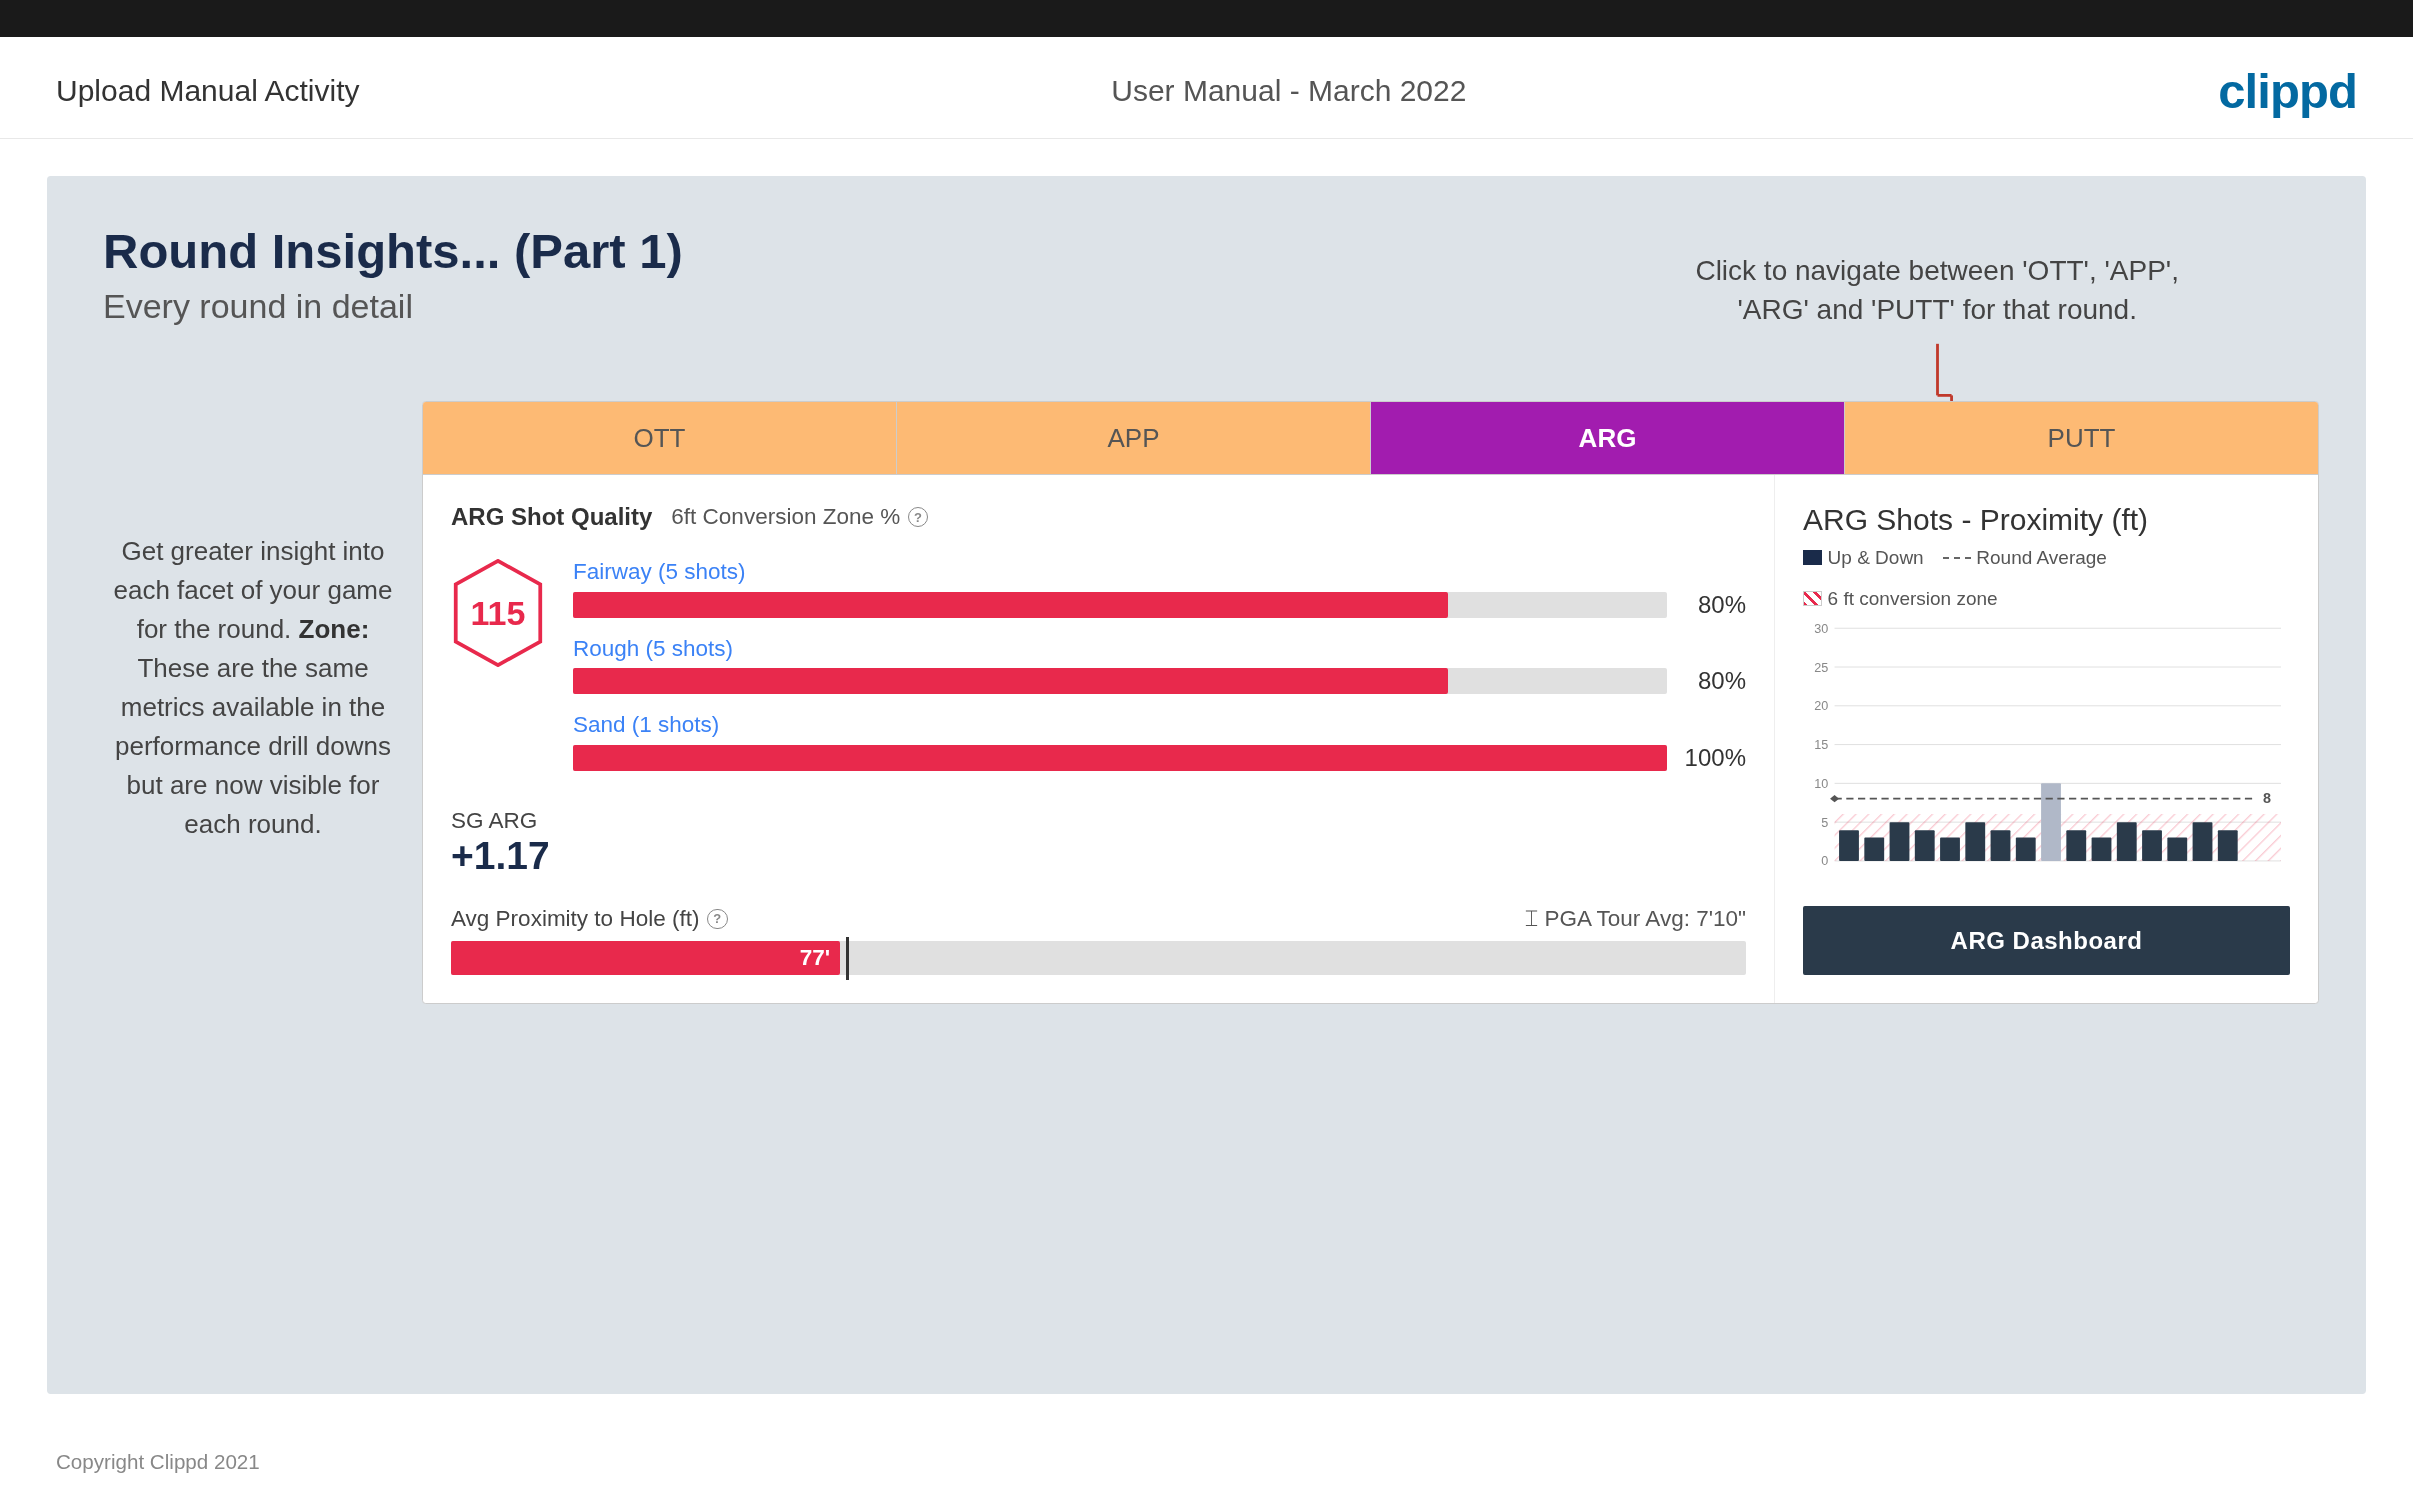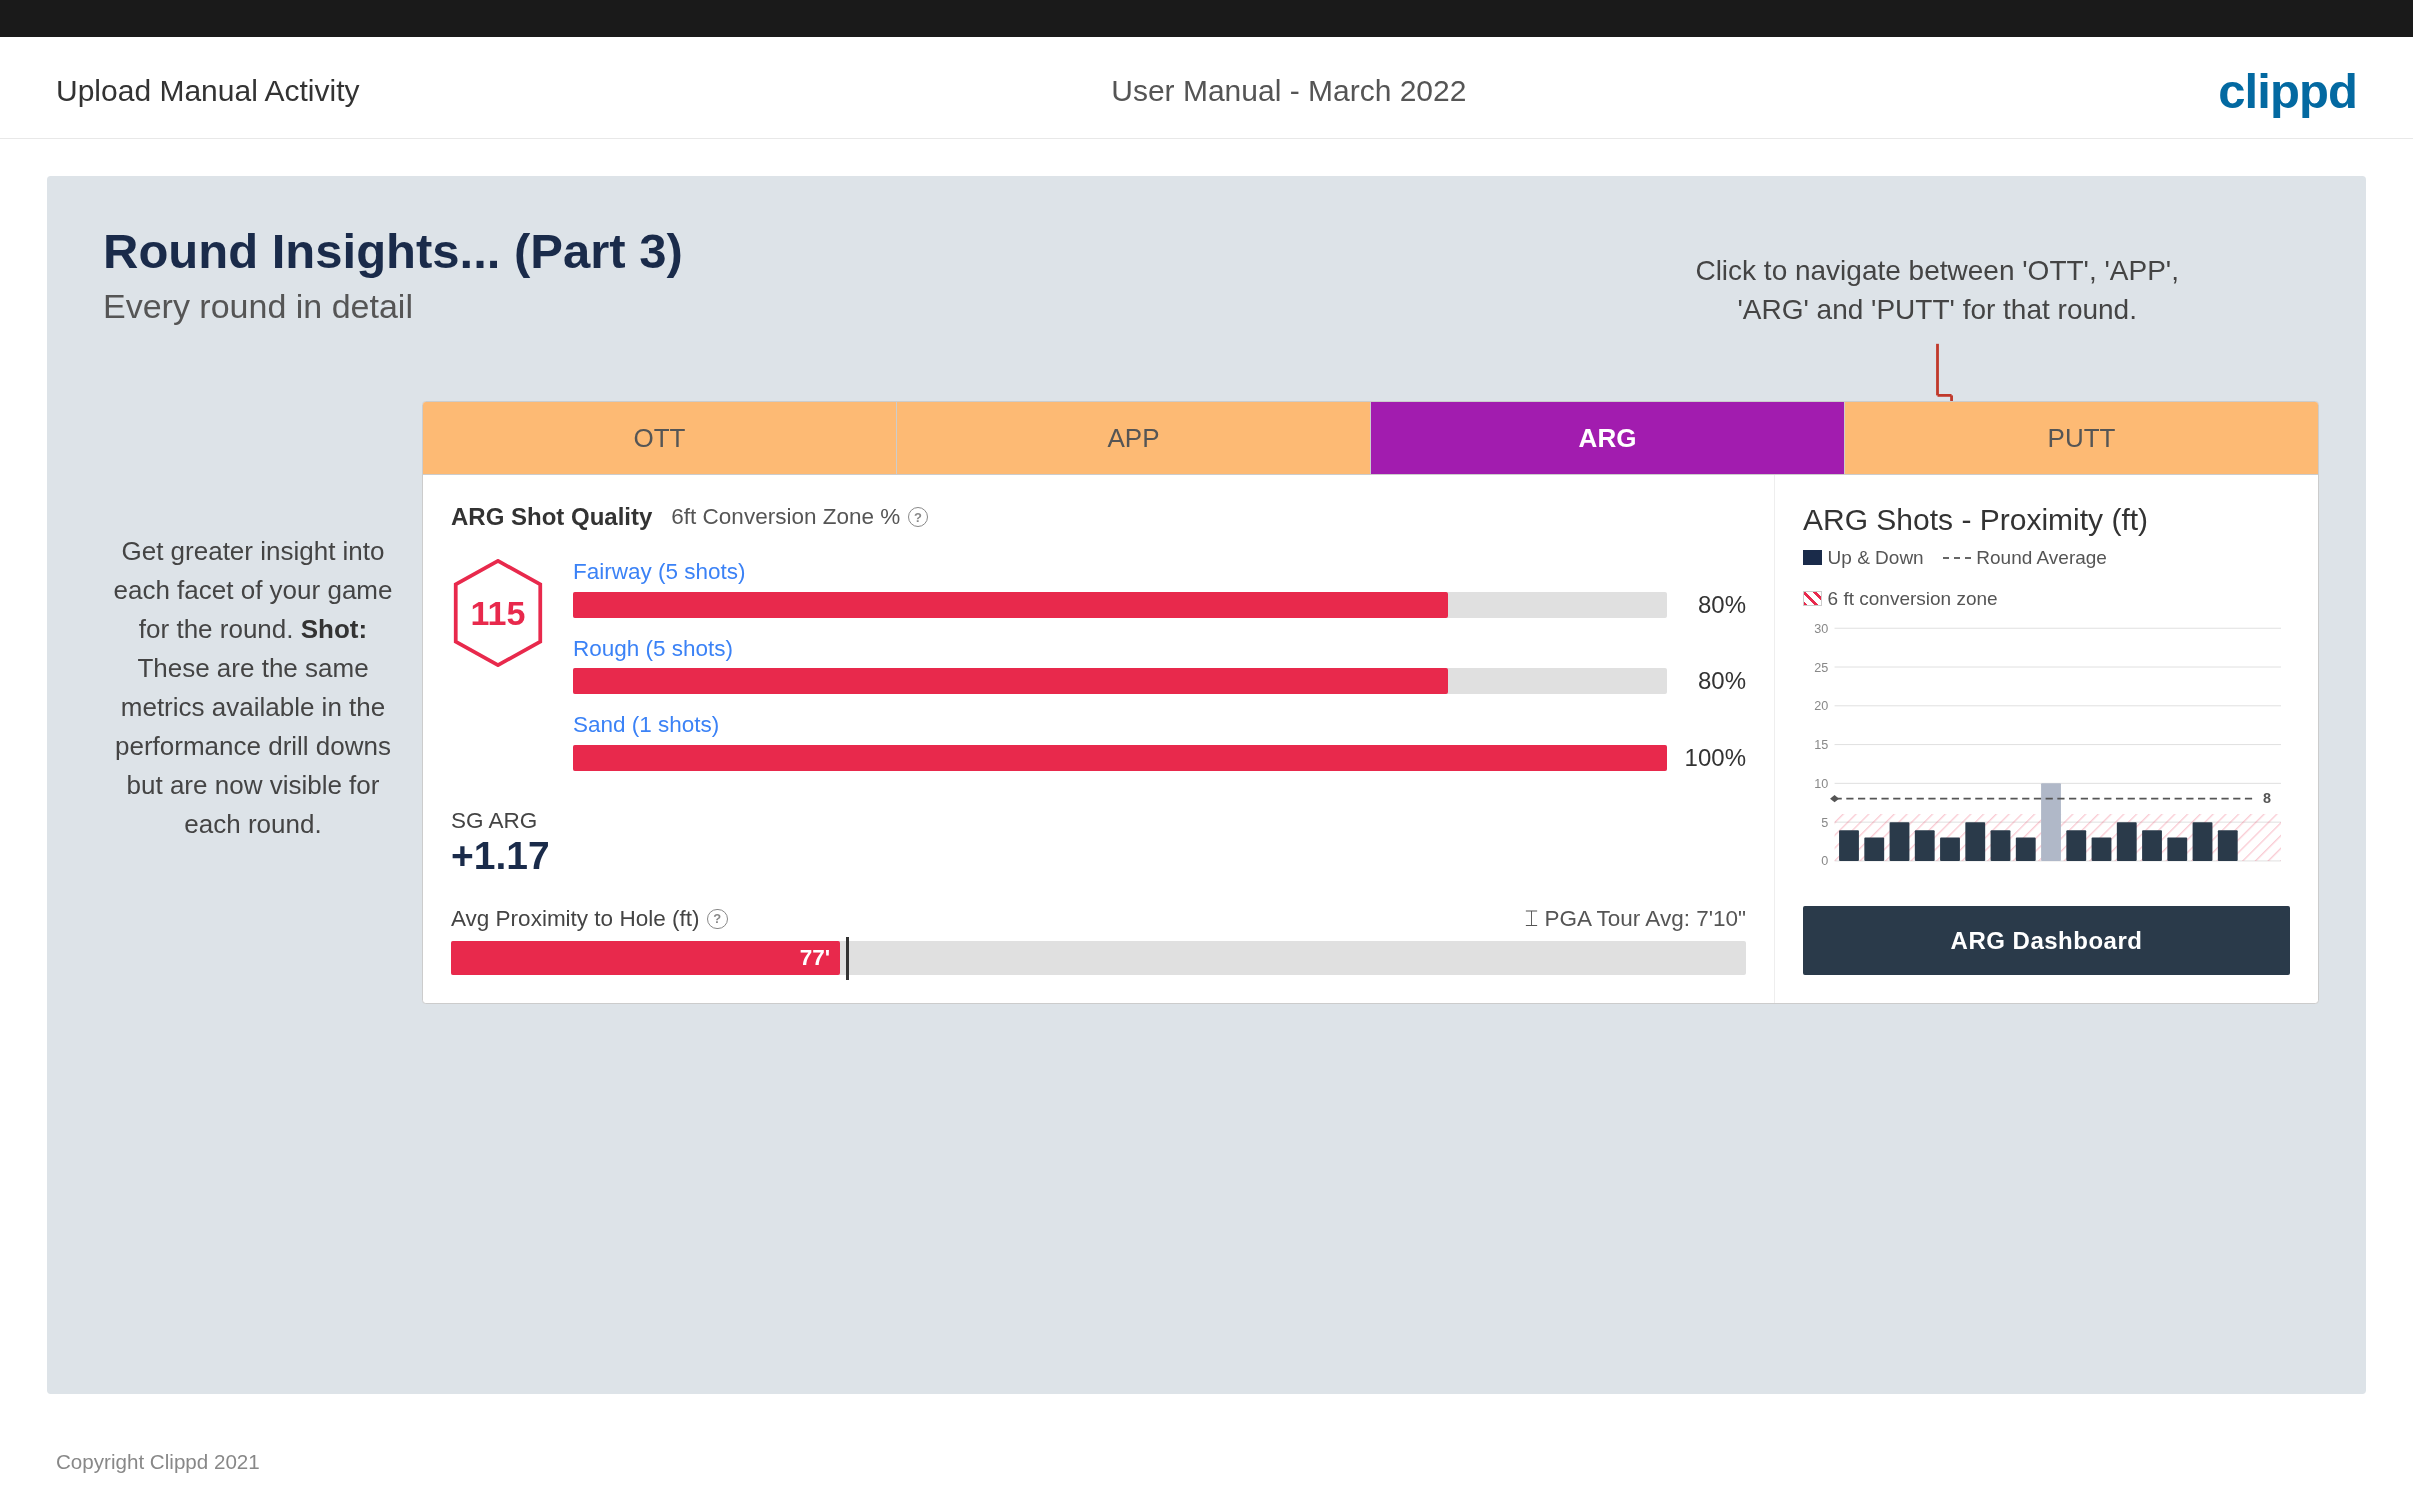--- a/index.html
+++ b/index.html
@@ -415,38 +415,38 @@
 <div class="top-bar"></div>
 
 <div class="header">
   <div class="header-left">Upload Manual Activity</div>
   <div class="header-center">User Manual - March 2022</div>
   <div class="header-logo">clippd</div>
 </div>
 
 <div class="main-content">
 
-  <div class="page-title">Round Insights... (Part 3)</div>
+  <div class="page-title">Round Insights... (Part 1)</div>
   <div class="page-subtitle">Every round in detail</div>
 
   <div class="nav-hint">
     <div class="nav-hint-text">Click to navigate between 'OTT', 'APP',<br>'ARG' and 'PUTT' for that round.</div>
     <div class="arrow-container">
       <svg class="arrow-svg" viewBox="0 0 80 100">
         <line x1="40" y1="5" x2="40" y2="60" stroke="#c0392b" stroke-width="3"></line>
         <line x1="40" y1="60" x2="55" y2="60" stroke="#c0392b" stroke-width="3"></line>
         <line x1="55" y1="60" x2="55" y2="85" stroke="#c0392b" stroke-width="3"></line>
         <polygon points="48,82 55,100 62,82" fill="#c0392b"></polygon>
       </svg>
     </div>
   </div>
 
   <div class="left-desc">
     Get greater insight into each facet of your game for the round.
-    <strong>Shot:</strong> These are the same metrics available in the performance drill downs but are now visible for each round.
+    <strong>Zone:</strong> These are the same metrics available in the performance drill downs but are now visible for each round.
   </div>
 
   <div class="dashboard-card">
 
     <div class="tabs-row">
       <div class="tab">OTT</div>
       <div class="tab">APP</div>
       <div class="tab active">ARG</div>
       <div class="tab">PUTT</div>
     </div>

